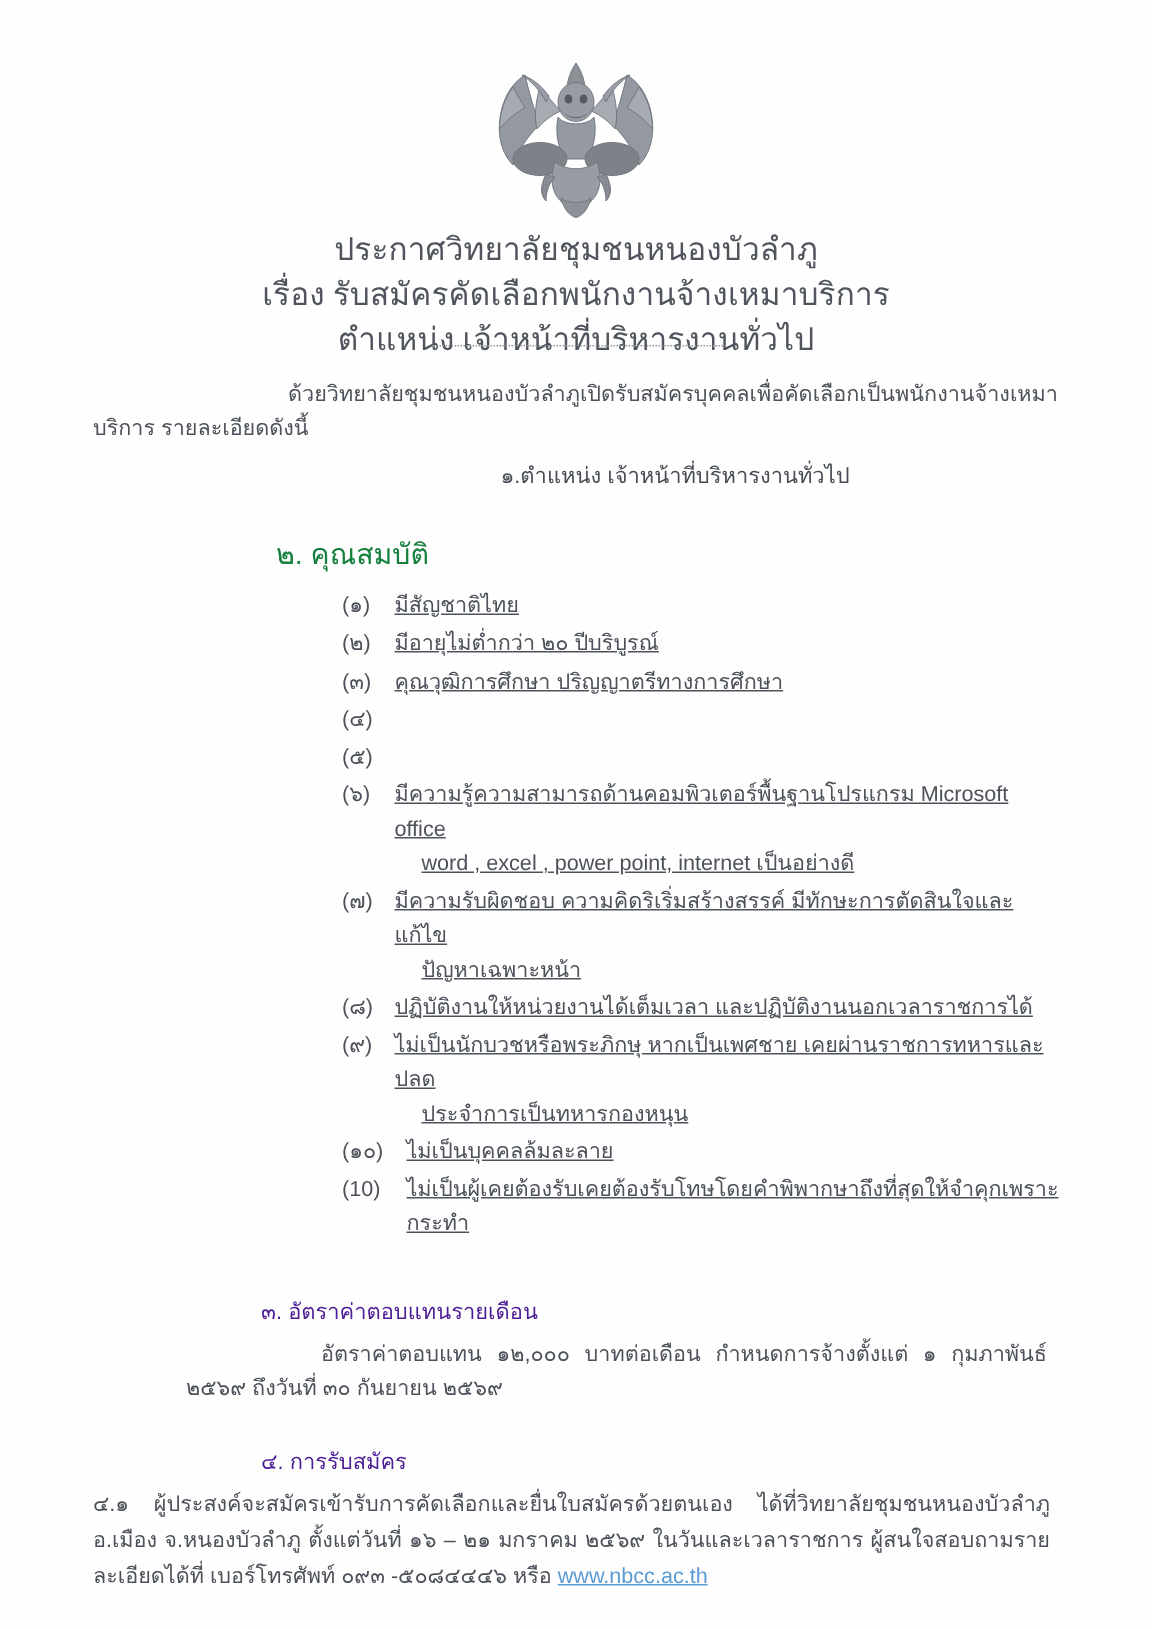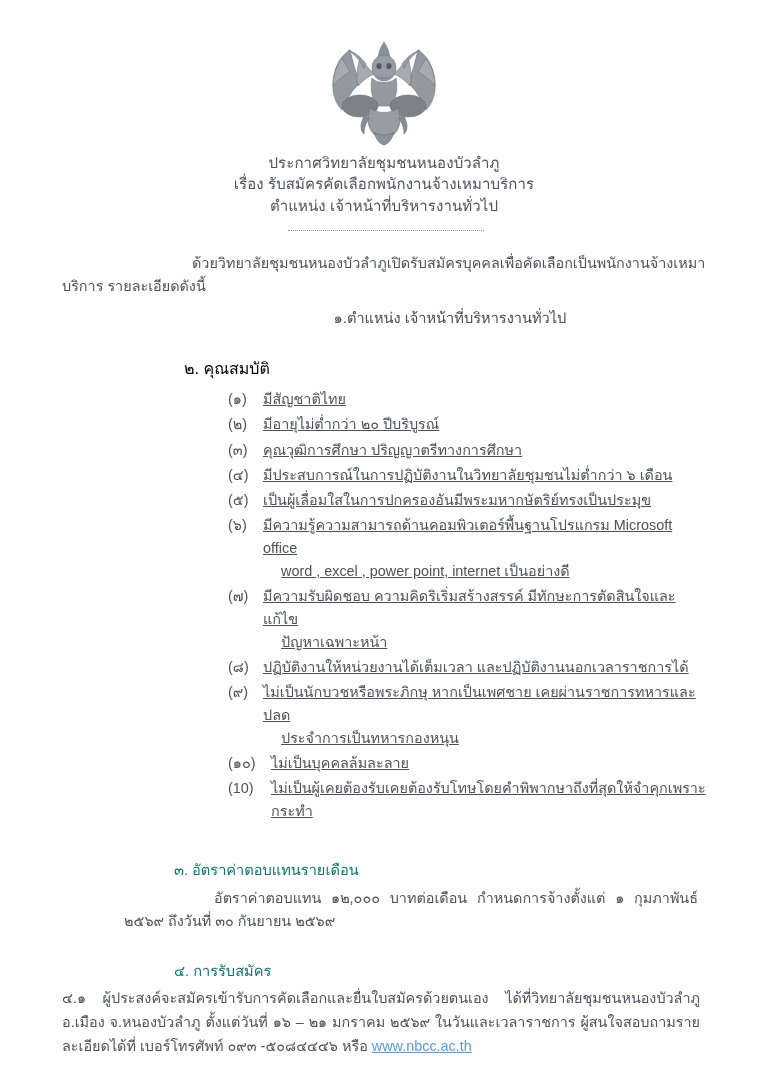--- a/index.html
+++ b/index.html
@@ -42,24 +42,25 @@
   
   .title-block {
     position: absolute;
     top: 152px;
     left: 0;
     right: 0;
     text-align: center;
     line-height: 1.42;
   }
   .title-line {
-    font-size: 15px;
+    font-size: 21px;
     letter-spacing: 0.1px;
     color: #50555d;
     white-space: nowrap;
+    font-family: Liberation Serif, serif;
   }
 
   .divider {
     position: absolute;
     top: 230px;
     left: 288px;
     width: 196px;
     border-top: 1px dotted #8e939b;
     height: 0;
   }
@@ -87,28 +88,28 @@
   .heading-item {
     margin: 0;
     padding-left: 132px;
     font-size: 14.6px;
     color: #484d55;
     text-align: center;
   }
   .section-head {
     margin: 0;
     padding-left: 122px;
-    font-size: 16px;
-    color: #000000;
+    font-size: 19px;
+    color: #15803d;
   }
   .section-head-2 {
     margin: 0;
     padding-left: 112px;
     font-size: 14.6px;
-    color: #0f766e;
+    color: #4c1d95;
   }
 
   
   .qual-list {
     margin: 6px 0 0 0;
     padding: 0;
     list-style: none;
   }
   .qual-item {
     display: flex;
@@ -223,25 +224,23 @@
       <li class="qual-item">
         <span class="qual-num">(๒)</span>
         <span class="qual-text">มีอายุไม่ต่ำกว่า ๒๐ ปีบริบูรณ์</span>
       </li>
       <li class="qual-item">
         <span class="qual-num">(๓)</span>
         <span class="qual-text">คุณวุฒิการศึกษา ปริญญาตรีทางการศึกษา</span>
       </li>
       <li class="qual-item">
         <span class="qual-num">(๔)</span>
-        <span class="qual-text">มีประสบการณ์ในการปฏิบัติงานในวิทยาลัยชุมชนไม่ต่ำกว่า ๖ เดือน</span>
       </li>
       <li class="qual-item">
         <span class="qual-num">(๕)</span>
-        <span class="qual-text">เป็นผู้เลื่อมใสในการปกครองอันมีพระมหากษัตริย์ทรงเป็นประมุข</span>
       </li>
       <li class="qual-item">
         <span class="qual-num">(๖)</span>
         <span class="qual-text">
           <span>มีความรู้ความสามารถด้านคอมพิวเตอร์พื้นฐานโปรแกรม Microsoft office</span>
           <span class="cont">word , excel , power point, internet เป็นอย่างดี</span>
         </span>
       </li>
       <li class="qual-item">
         <span class="qual-num">(๗)</span>

